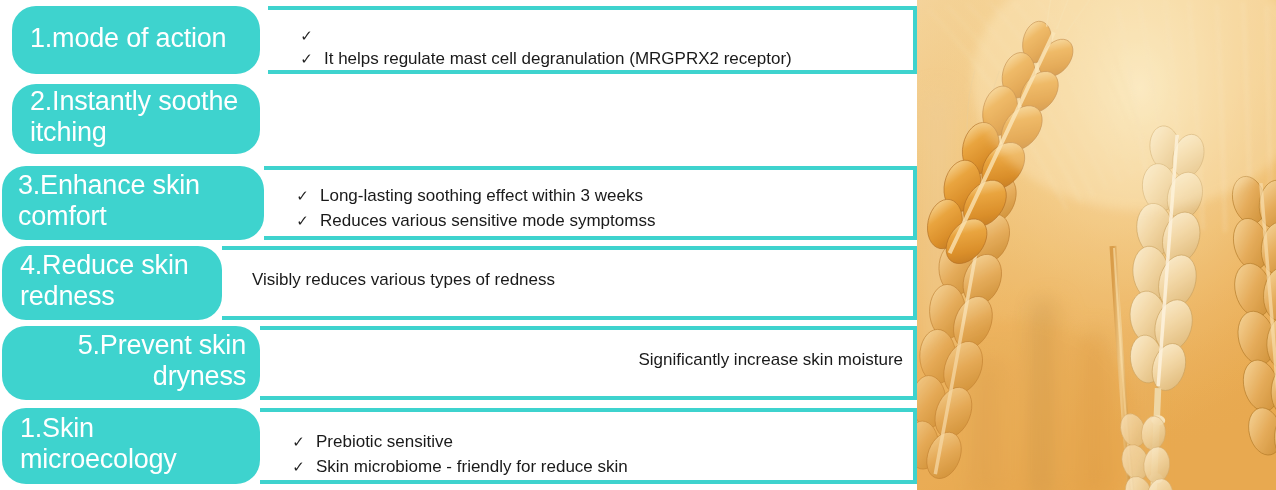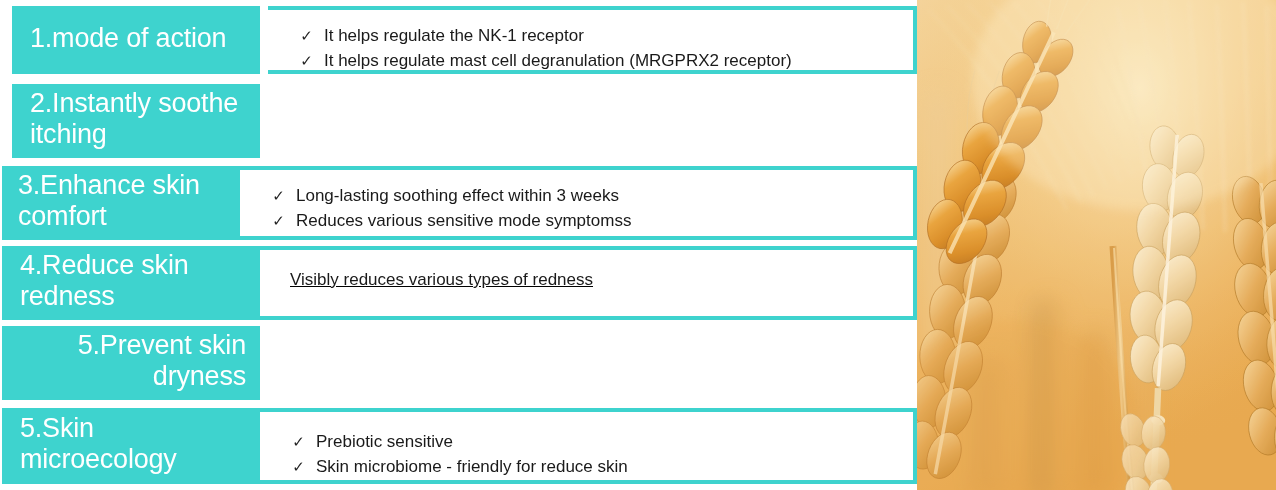--- a/index.html
+++ b/index.html
@@ -36,20 +36,21 @@
     color:#ffffff;
     display:flex;
     align-items:center;
     padding:2px 14px 6px 18px;
     font-size:27px;
     font-weight:400;
     line-height:1.14;
     letter-spacing:-0.2px;
     flex:0 0 auto;
     overflow:hidden;
+    border-radius:24px;
   }
 
   
   .row-content {
     flex:1 1 auto;
     background:#ffffff;
     border-top:4px solid #3ed3ce;
     border-bottom:4px solid #3ed3ce;
     border-right:4px solid #3ed3ce;
     position:relative;
@@ -81,31 +82,31 @@
     font-size:15px;
     line-height:1.55;
     text-align:center;
   }
 
   
   .row-1 { top:6px;   height:68px; }
   .row-1 .row-label   { width:248px; margin-left:12px; }
   .row-1 .row-content { margin-left:8px; }
 
-  .row-2 { top:84px;  height:74px; }
+  .row-2 { top:84px;  height:74px;flex-direction:column; }
   .row-2 .row-label   { width:248px; margin-left:12px; }
   .row-2 .row-content { margin-left:8px; }
 
   .row-3 { top:166px; height:74px; }
-  .row-3 .row-label   { width:238px; margin-left:2px;padding-left:16px; }
+  .row-3 .row-label   { width:262px; margin-left:2px;padding-left:16px; }
   .row-3 .row-content { margin-left:0px; }
 
   .row-4 { top:246px; height:74px; }
-  .row-4 .row-label   { width:258px; margin-left:2px; }
-  .row-4 .row-content { margin-left:0px;text-decoration:underline; }
+  .row-4 .row-label   { width:220px; margin-left:2px; }
+  .row-4 .row-content { margin-left:0px; }
 
   .row-5 { top:326px; height:74px;text-align:right; }
   .row-5 .row-label   { width:258px; margin-left:2px; }
   .row-5 .row-content { margin-left:0px; }
 
   .row-6 { top:408px; height:76px; }
   .row-6 .row-label   { width:258px; margin-left:2px; }
   .row-6 .row-content { margin-left:0px; }
 
   
@@ -132,21 +133,20 @@
 
   <div class="feature-list">
 
     <div class="feature-row row-1">
       <div class="row-label">
         <span>1.mode of action</span>
       </div>
       <div class="row-content">
         <div class="content-line bulleted">
           <span class="check-icon">✓</span>
-          <span>It helps regulate the NK-1 receptor</span>
         </div>
         <div class="content-line bulleted">
           <span class="check-icon">✓</span>
           <span>It helps regulate mast cell degranulation (MRGPRX2 receptor)</span>
         </div>
       </div>
     </div>
 
     <div class="feature-row row-2">
       <div class="row-label">
@@ -176,25 +176,28 @@
       </div>
       <div class="row-content">
         <div class="content-line">Visibly reduces various types of redness</div>
       </div>
     </div>
 
     <div class="feature-row row-5">
       <div class="row-label">
         <span>5.Prevent skin dryness</span>
       </div>
+      <div class="row-content">
+        <div class="content-line">Significantly increase skin moisture</div>
+      </div>
     </div>
 
     <div class="feature-row row-6">
       <div class="row-label">
-        <span>5.Skin microecology</span>
+        <span>1.Skin microecology</span>
       </div>
       <div class="row-content">
         <div class="content-line bulleted">
           <span class="check-icon">✓</span>
           <span>Prebiotic sensitive</span>
         </div>
         <div class="content-line bulleted">
           <span class="check-icon">✓</span>
           <span>Skin microbiome - friendly for reduce skin</span>
         </div>

